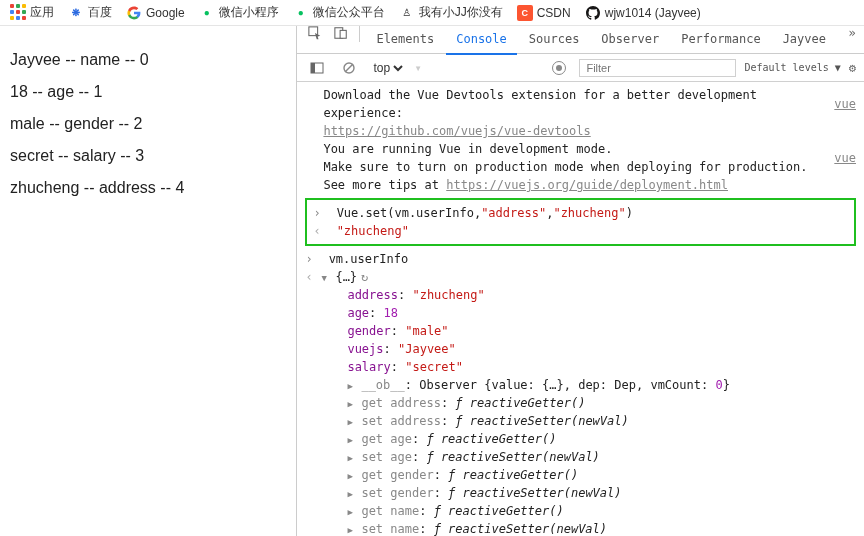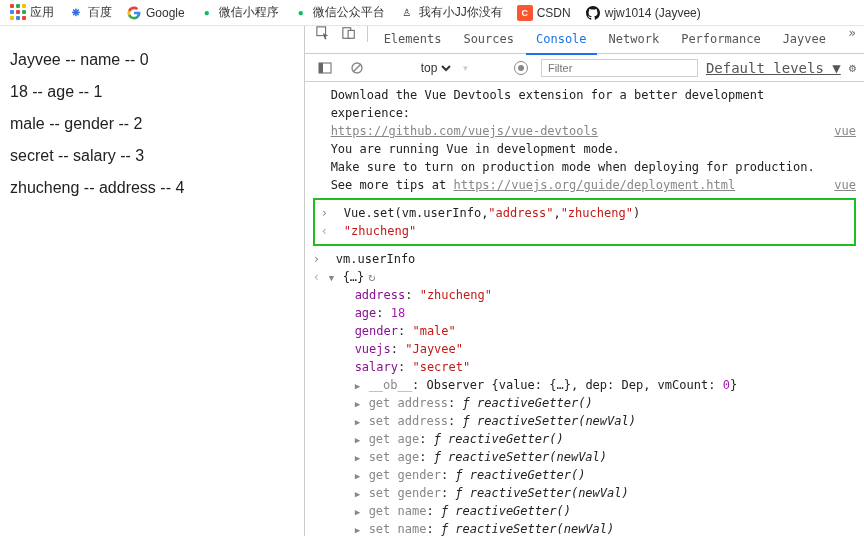--- a/index.html
+++ b/index.html
@@ -9,26 +9,26 @@
 .bm-icon { width: 16px; height: 16px; display: inline-flex; align-items: center; justify-content: center; font-size: 10px; }
 .main { display: flex; height: calc(100vh - 26px); }
 .left { width: 320px; padding: 18px 10px; font-size: 16px; line-height: 2; }
 .right { flex: 1; border-left: 1px solid #ccc; display: flex; flex-direction: column; font-family: Menlo, Consolas, monospace; font-size: 12px; }
 .dev-tabs { display: flex; align-items: flex-start; border-bottom: 1px solid #ccc; height: 28px; padding-left: 6px; gap: 2px; }
 .dev-tab { padding: 0 10px; line-height: 27px; color: #555; cursor: pointer; }
 .dev-tab.active { color: #1a73e8; border-bottom: 2px solid #1a73e8; }
 .dev-sep { flex: 1; }
 .dev-icon { width: 24px; display: flex; align-items: center; justify-content: center; color: #666; cursor: pointer; }
 .console-toolbar { display: flex; align-items: center; gap: 8px; height: 28px; border-bottom: 1px solid #d0d0d0; padding: 0 8px; }
-.ctx-select { border: none; color: #333; font-size: 12px; background: transparent; margin-left: 40px; }
+.ctx-select { border: none; color: #333; font-size: 12px; background: transparent; }
 .filter-input { border: 1px solid #d0d0d0; padding: 2px 6px; font-size: 11px; width: 157px; height: 18px; }
-.levels { color: #555; font-size: 14px; cursor: pointer; text-decoration: underline; }
+.levels { color: #555; font-size: 10px; cursor: pointer; }
 .gear { color: #666; cursor: pointer; }
 .console-body { flex: 1; overflow: auto; padding: 4px 8px; line-height: 1.5; }
-.msg { display: flex; align-items: flex-end; }
+.msg { display: flex; }
 .msg-text { flex: 1; }
 .msg-link { color: #888; text-decoration: underline; cursor: pointer; margin-top: 9px; }
 .link-url { color: #888; text-decoration: underline; }
 .green-box { border: 2px solid #1fbf1f; margin: 4px 0; padding: 4px 6px; }
 .prompt { color: #888; margin-right: 6px; width: 10px; display: inline-block; }
 .str { color: #c41a16; }
 .out-arrow { color: #aaa; margin-right: 6px; width: 10px; display: inline-block; }
 .obj-row { display: flex; align-items: flex-start; }
 .tri { color: #888; margin-right: 4px; width: 10px; display: inline-block; cursor: pointer; }
 .tri-down::before { content: "▼"; font-size: 9px; }
@@ -127,23 +127,23 @@
           </svg>
         </div>
       <div class="dev-icon">
           <svg width="14" height="14" viewBox="0 0 16 16">
             <rect x="1" y="2" width="9" height="12" fill="none" stroke="#666" stroke-width="1.2"></rect>
             <rect x="7" y="5" width="7" height="9" fill="#fff" stroke="#666" stroke-width="1.2"></rect>
           </svg>
         </div>
       <div style="width:1px;height:16px;background:#ccc;margin:0 4px"></div>
       <div class="dev-tab">Elements</div>
+      <div class="dev-tab active">Console</div>
       <div class="dev-tab">Sources</div>
-      <div class="dev-tab active">Console</div>
-      <div class="dev-tab">Network</div>
+      <div class="dev-tab">Observer</div>
       <div class="dev-tab">Performance</div>
       <div class="dev-tab">Jayvee</div>
       <div class="dev-sep"></div>
       <div class="dev-icon">»</div>
     </div>
 
     <div class="console-toolbar">
       <div class="dev-icon">
           <svg width="14" height="14" viewBox="0 0 14 14">
             <rect x="1" y="2" width="12" height="10" fill="none" stroke="#666"></rect>

